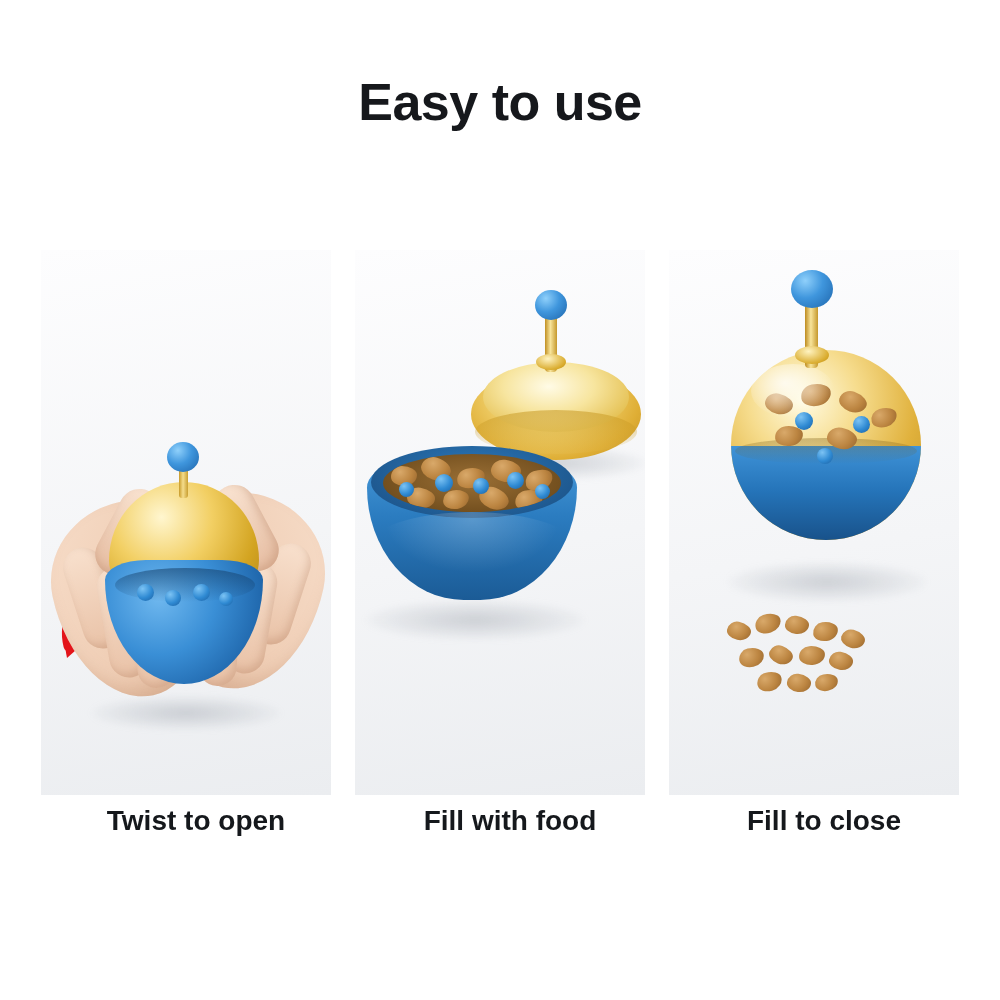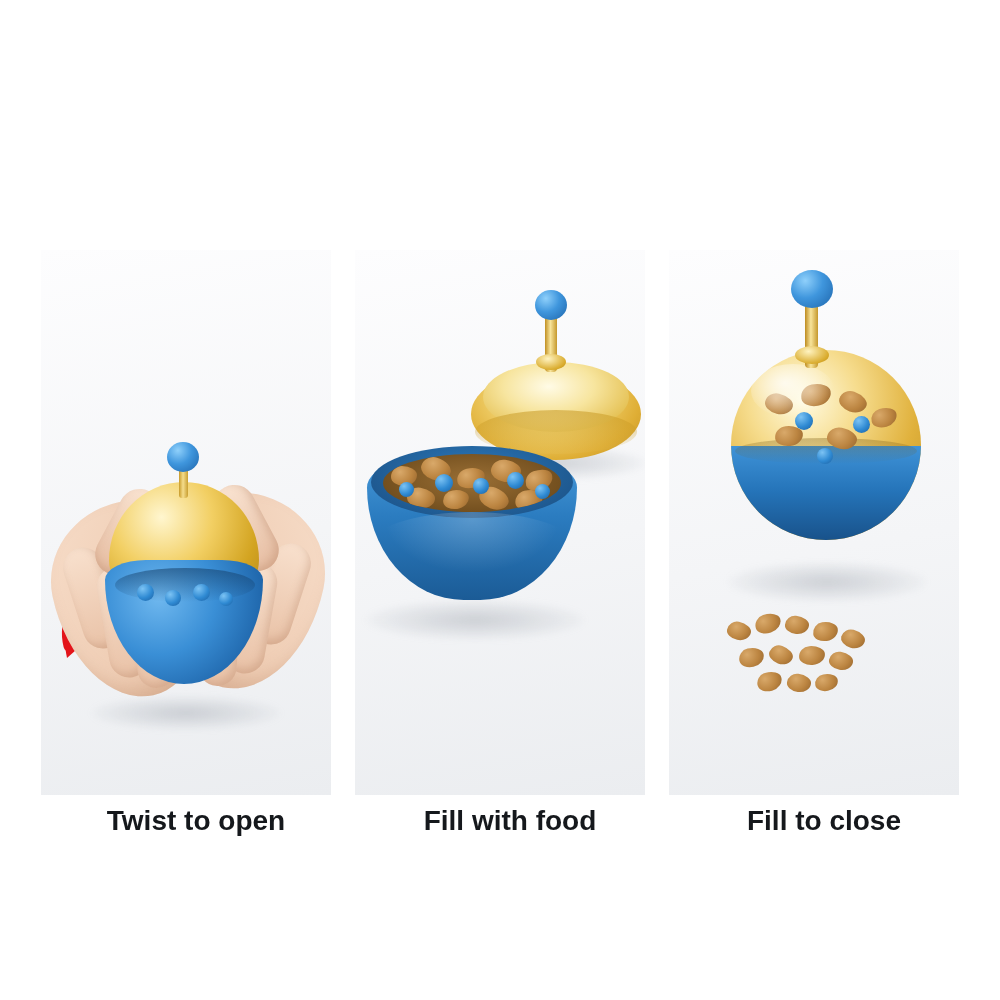--- a/index.html
+++ b/index.html
@@ -183,20 +183,21 @@
     border-radius: 0 0 50% 50% / 0 0 100% 100%;
     background: linear-gradient(180deg, #3f93d8 0%, #2574b9 45%, #174e85 100%);
   }
   .treat-pile .kibble { }
 </style>
 </head>
 <body>
 
 <div class="page">
 
+  <div class="headline">Easy to use</div>
 
   <div class="panels">
 
     <div class="panel">
       <div class="panel-photo">
 
         <svg width="290" height="545" style="position:absolute;left:0;top:0;">
           <path d="M60 340 C 34 348, 22 372, 28 396" stroke="#e3141a" stroke-width="11" fill="none" stroke-linecap="round"></path>
           <polygon points="22,386 44,392 26,408" fill="#e3141a"></polygon>
           <path d="M198 302 C 226 306, 240 326, 238 348" stroke="#e3141a" stroke-width="11" fill="none" stroke-linecap="round"></path>

